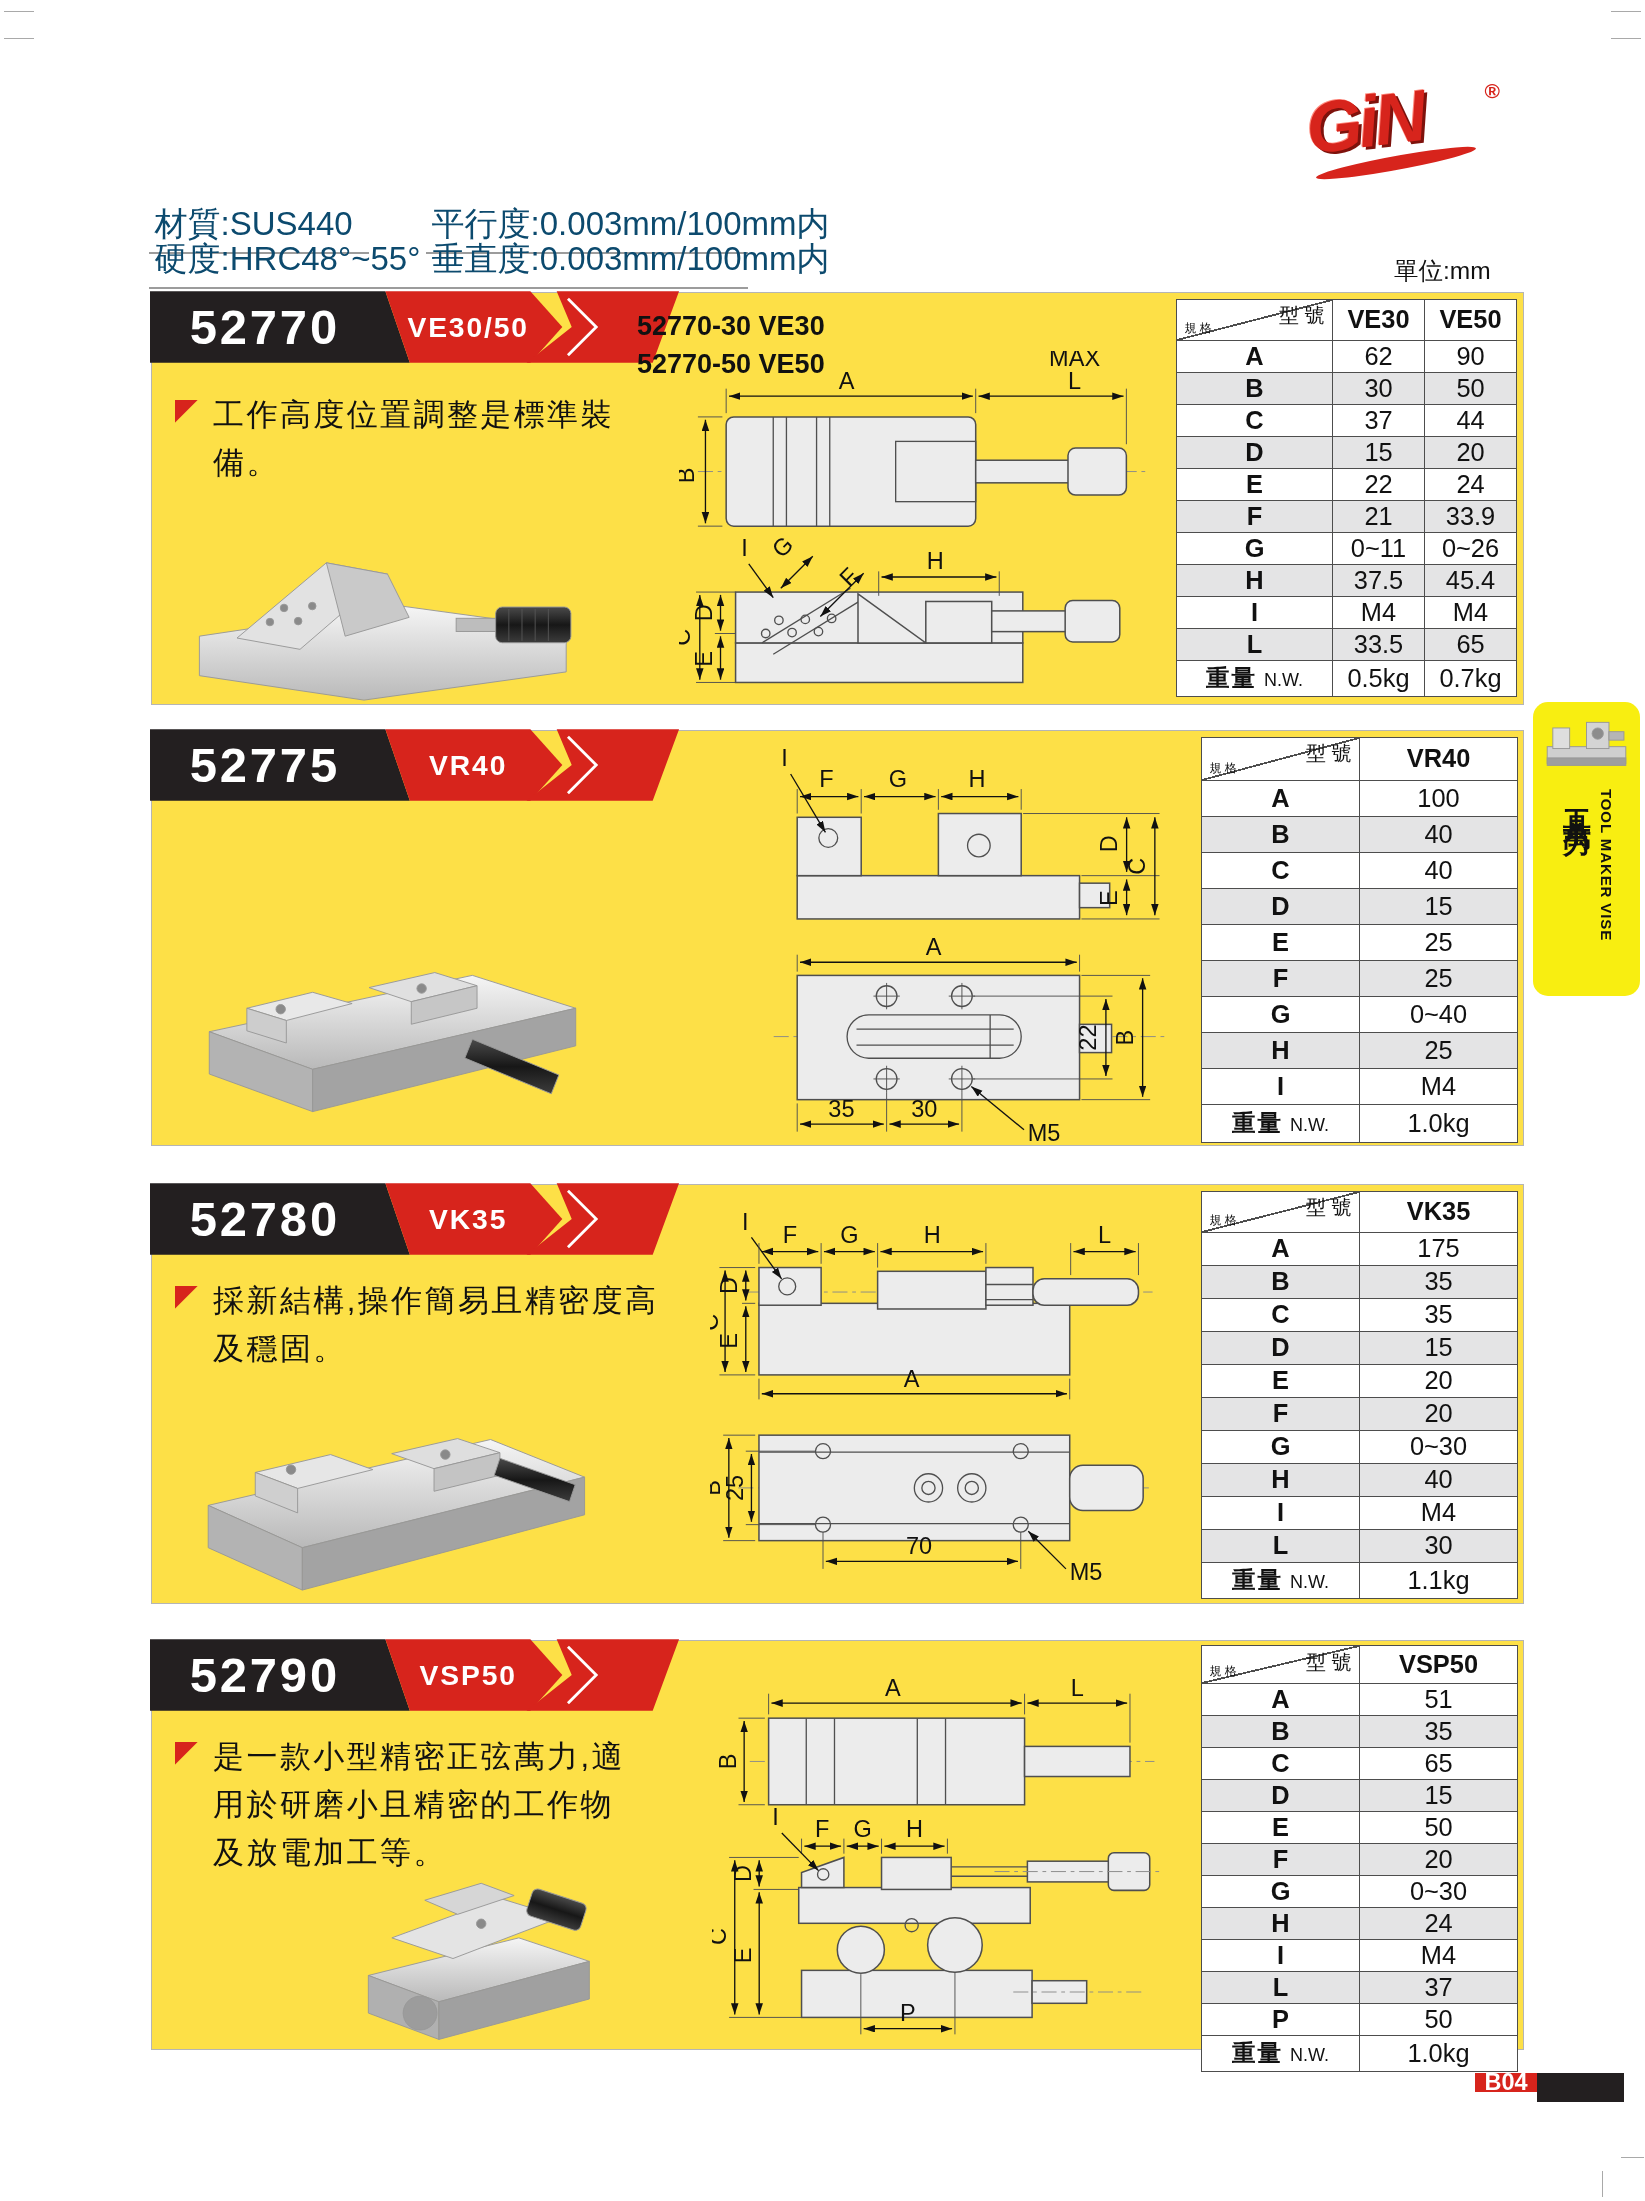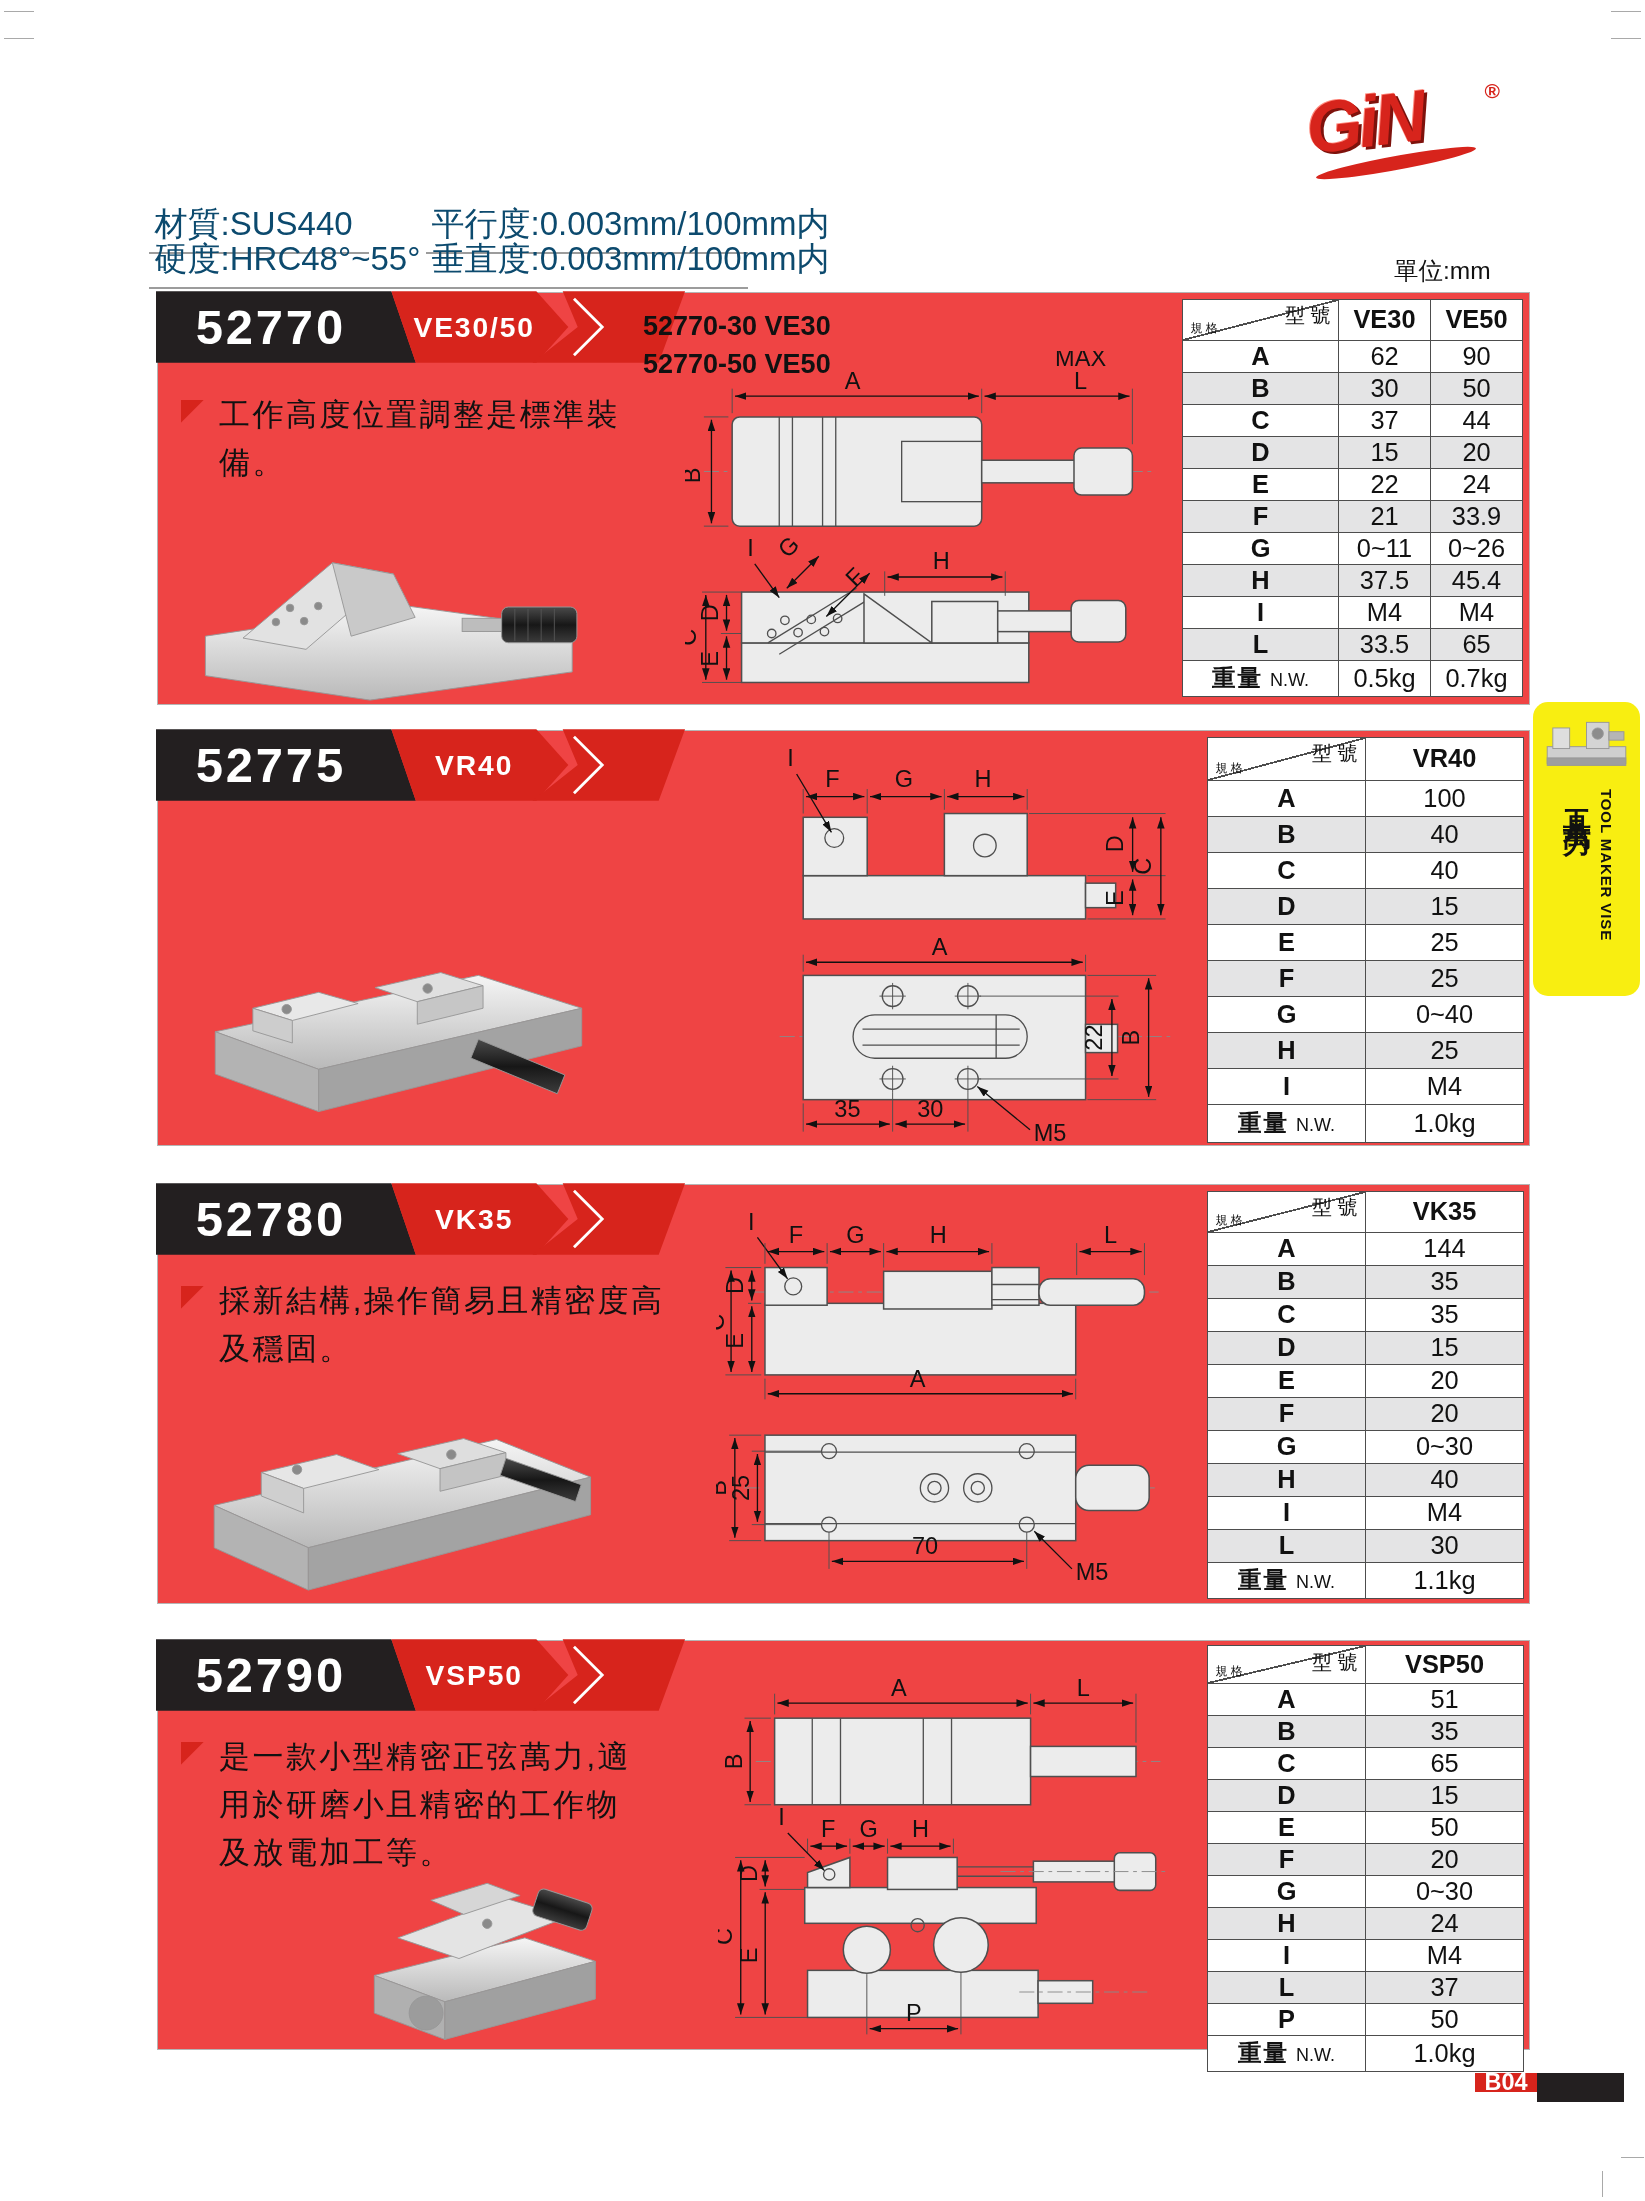--- a/index.html
+++ b/index.html
@@ -15,21 +15,21 @@
              color:#d7241c;letter-spacing:-3.8px;transform:rotate(-7deg);
              text-shadow:2.8px 2.8px 0 #7e120c,-0.9px -0.9px 0 #ff8a7e}
   .logo-reg{position:absolute;right:0;top:-1.9px;font-size:21px;color:#d7241c;font-weight:700}
 
   
   .spec{position:absolute;font-size:33px;color:#0c4a6e;border-bottom:2.8px solid #9c9c9c;
         padding:0 5.6px 4.7px 5.6px;white-space:nowrap}
   #unit{position:absolute;left:1394px;top:254px;font-size:24.5px}
 
   
-  .sec{position:absolute;left:157px;width:1371px;border:1.9px solid #b5b5b5;background:#ef4444}
+  .sec{position:absolute;left:151px;width:1371px;border:1.9px solid #b5b5b5;background:#fde047}
   .banner{position:absolute;left:-1.9px;top:-1.9px}
   .bcode{font:700 52px "Liberation Sans","DejaVu Sans",sans-serif;fill:#fff;letter-spacing:3px}
   .bmodel{font:700 30px "Liberation Sans","DejaVu Sans",sans-serif;fill:#fff;letter-spacing:2px}
   .variants{position:absolute;left:485px;top:15px;font-size:27px;font-weight:700;line-height:1.4;white-space:nowrap}
   .bullets{position:absolute;left:22.6px}
   .bullet{display:flex;gap:15px;margin-bottom:9.4px}
   .tri{flex:0 0 auto;width:23.5px;height:23.5px;background:#d7241c;clip-path:polygon(0 0,100% 0,0 100%);margin-top:8.5px}
   .btext{font-size:31px;line-height:1.55;letter-spacing:2.4px;font-weight:500}
   .photo,.drawing{position:absolute}
 
@@ -543,21 +543,21 @@
           <tr style="height:41px">
         <td class="corner">
               <span class="diag"></span>
               <span class="ct">型 號</span>
               <span class="cb">規 格</span>
             </td>
         <td class="mcol">VK35</td>
       </tr>
       <tr style="height:33px">
             <td class="rl">A</td>
-            <td>144</td>
+            <td>175</td>
           </tr>
       <tr class="g" style="height:33px">
             <td class="rl">B</td>
             <td>35</td>
           </tr>
       <tr style="height:33px">
             <td class="rl">C</td>
             <td>35</td>
           </tr>
       <tr class="g" style="height:33px">

